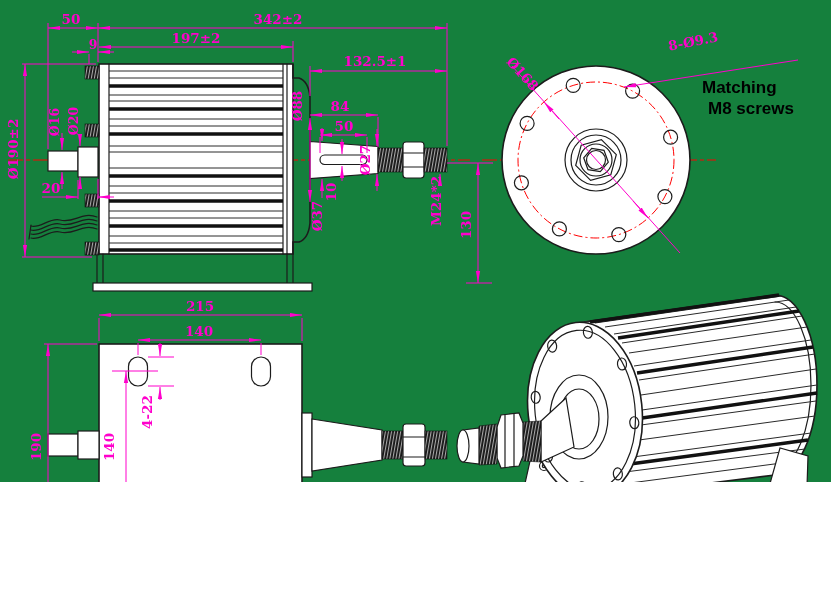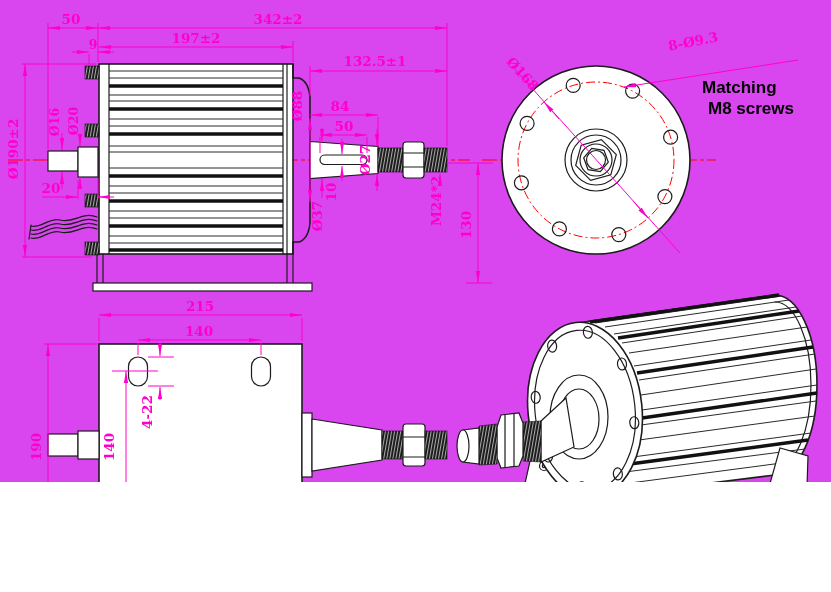--- a/index.html
+++ b/index.html
@@ -2,21 +2,21 @@
 <html style="--dimension: #ff00cc; --centerline: #ff0000; --line: #1c1c1c; --note: #000000;"><head>
 <meta charset="utf-8">
 <style>
   :root{
     --dimension:#ff00cc;
     --centerline:#ff0000;
     --line:#1c1c1c;
     --note:#000000;
   }
   html,body{margin:0;padding:0;background:#ffffff;}
-  .canvas{width:831px;height:482px;position:relative;background:#d946ef;overflow:hidden;}
+  .canvas{width:831px;height:482px;position:relative;background:#15803d;overflow:hidden;}
   svg{display:block}
   .ol{stroke:var(--line);stroke-width:1.2;fill:none;stroke-linecap:round;}
   .olh{stroke:var(--line);stroke-width:1.6;fill:none;}
   .wf{fill:#ffffff;stroke:var(--line);stroke-width:1.2;}
   .wfh{fill:#ffffff;stroke:var(--line);stroke-width:1.6;}
   .fin{stroke:#2a2a2a;stroke-width:1;fill:none;}
   .finT{stroke:#111;stroke-width:3.4;fill:none;}
   .dl{stroke:var(--dimension);stroke-width:1;fill:none;}
   .dt{fill:var(--dimension);font-family:"DejaVu Serif",serif;font-weight:bold;font-size:13.5px;text-anchor:middle;}
   .dts{font-size:12.5px;}

